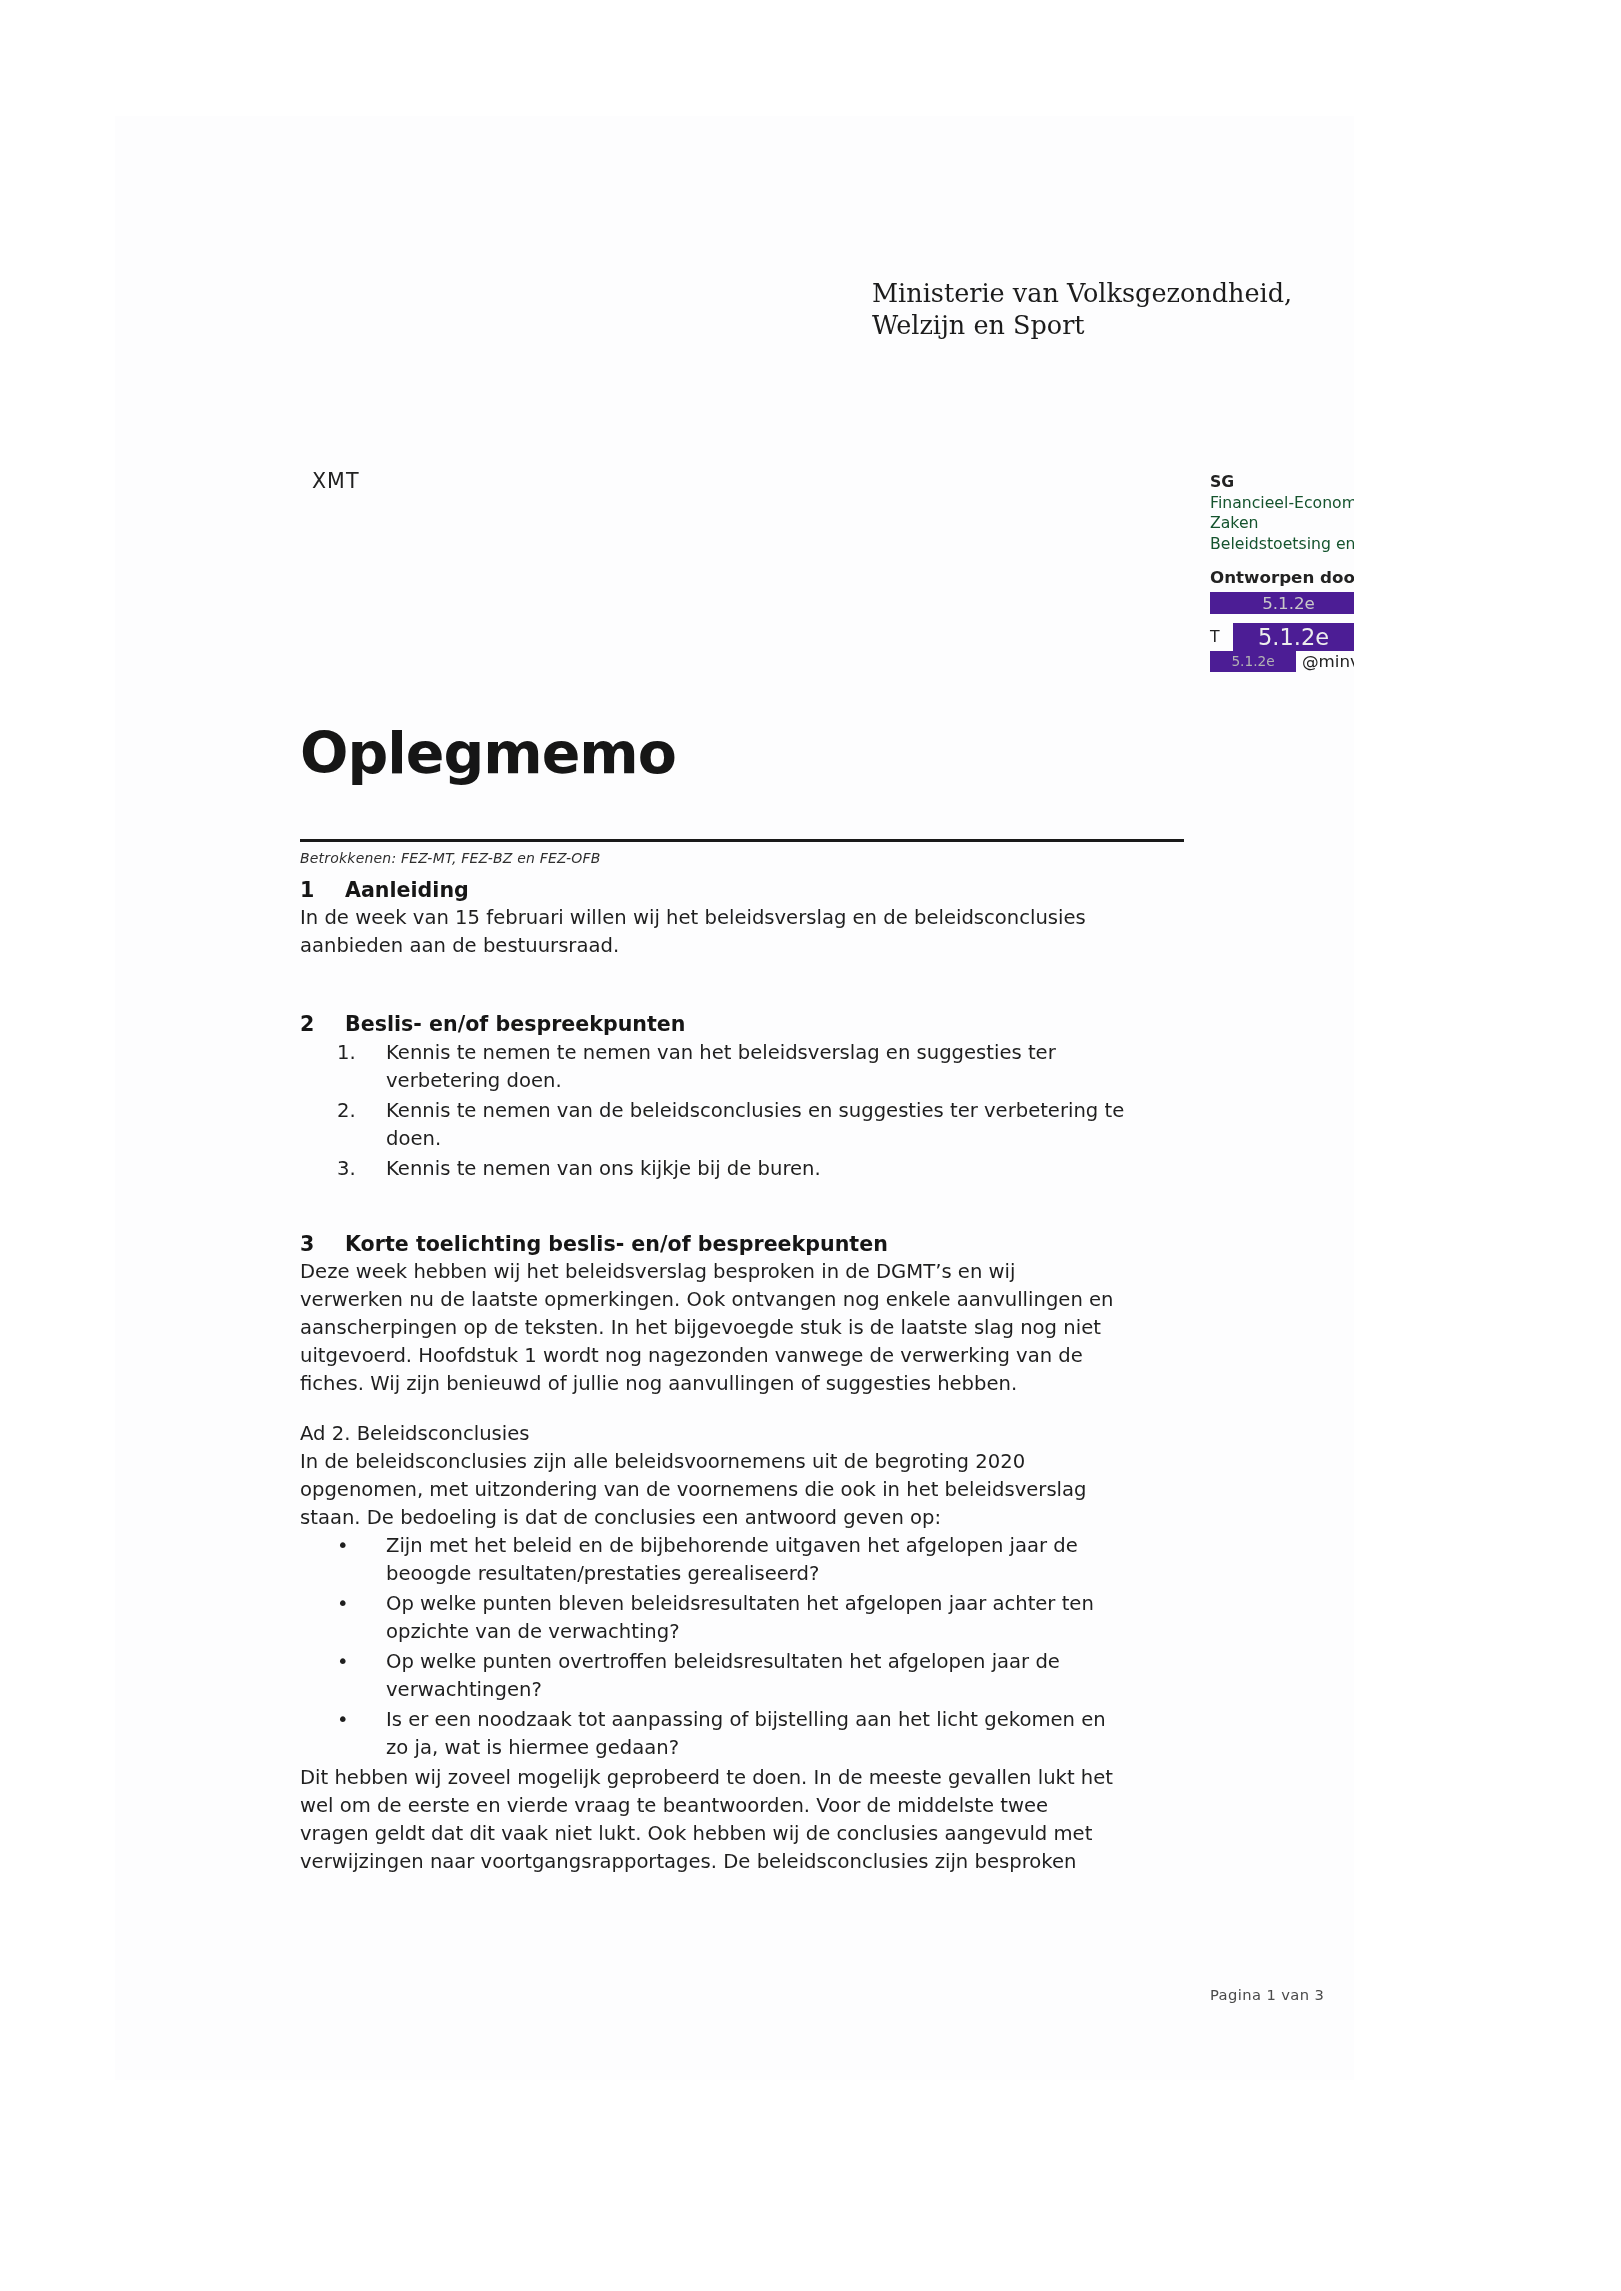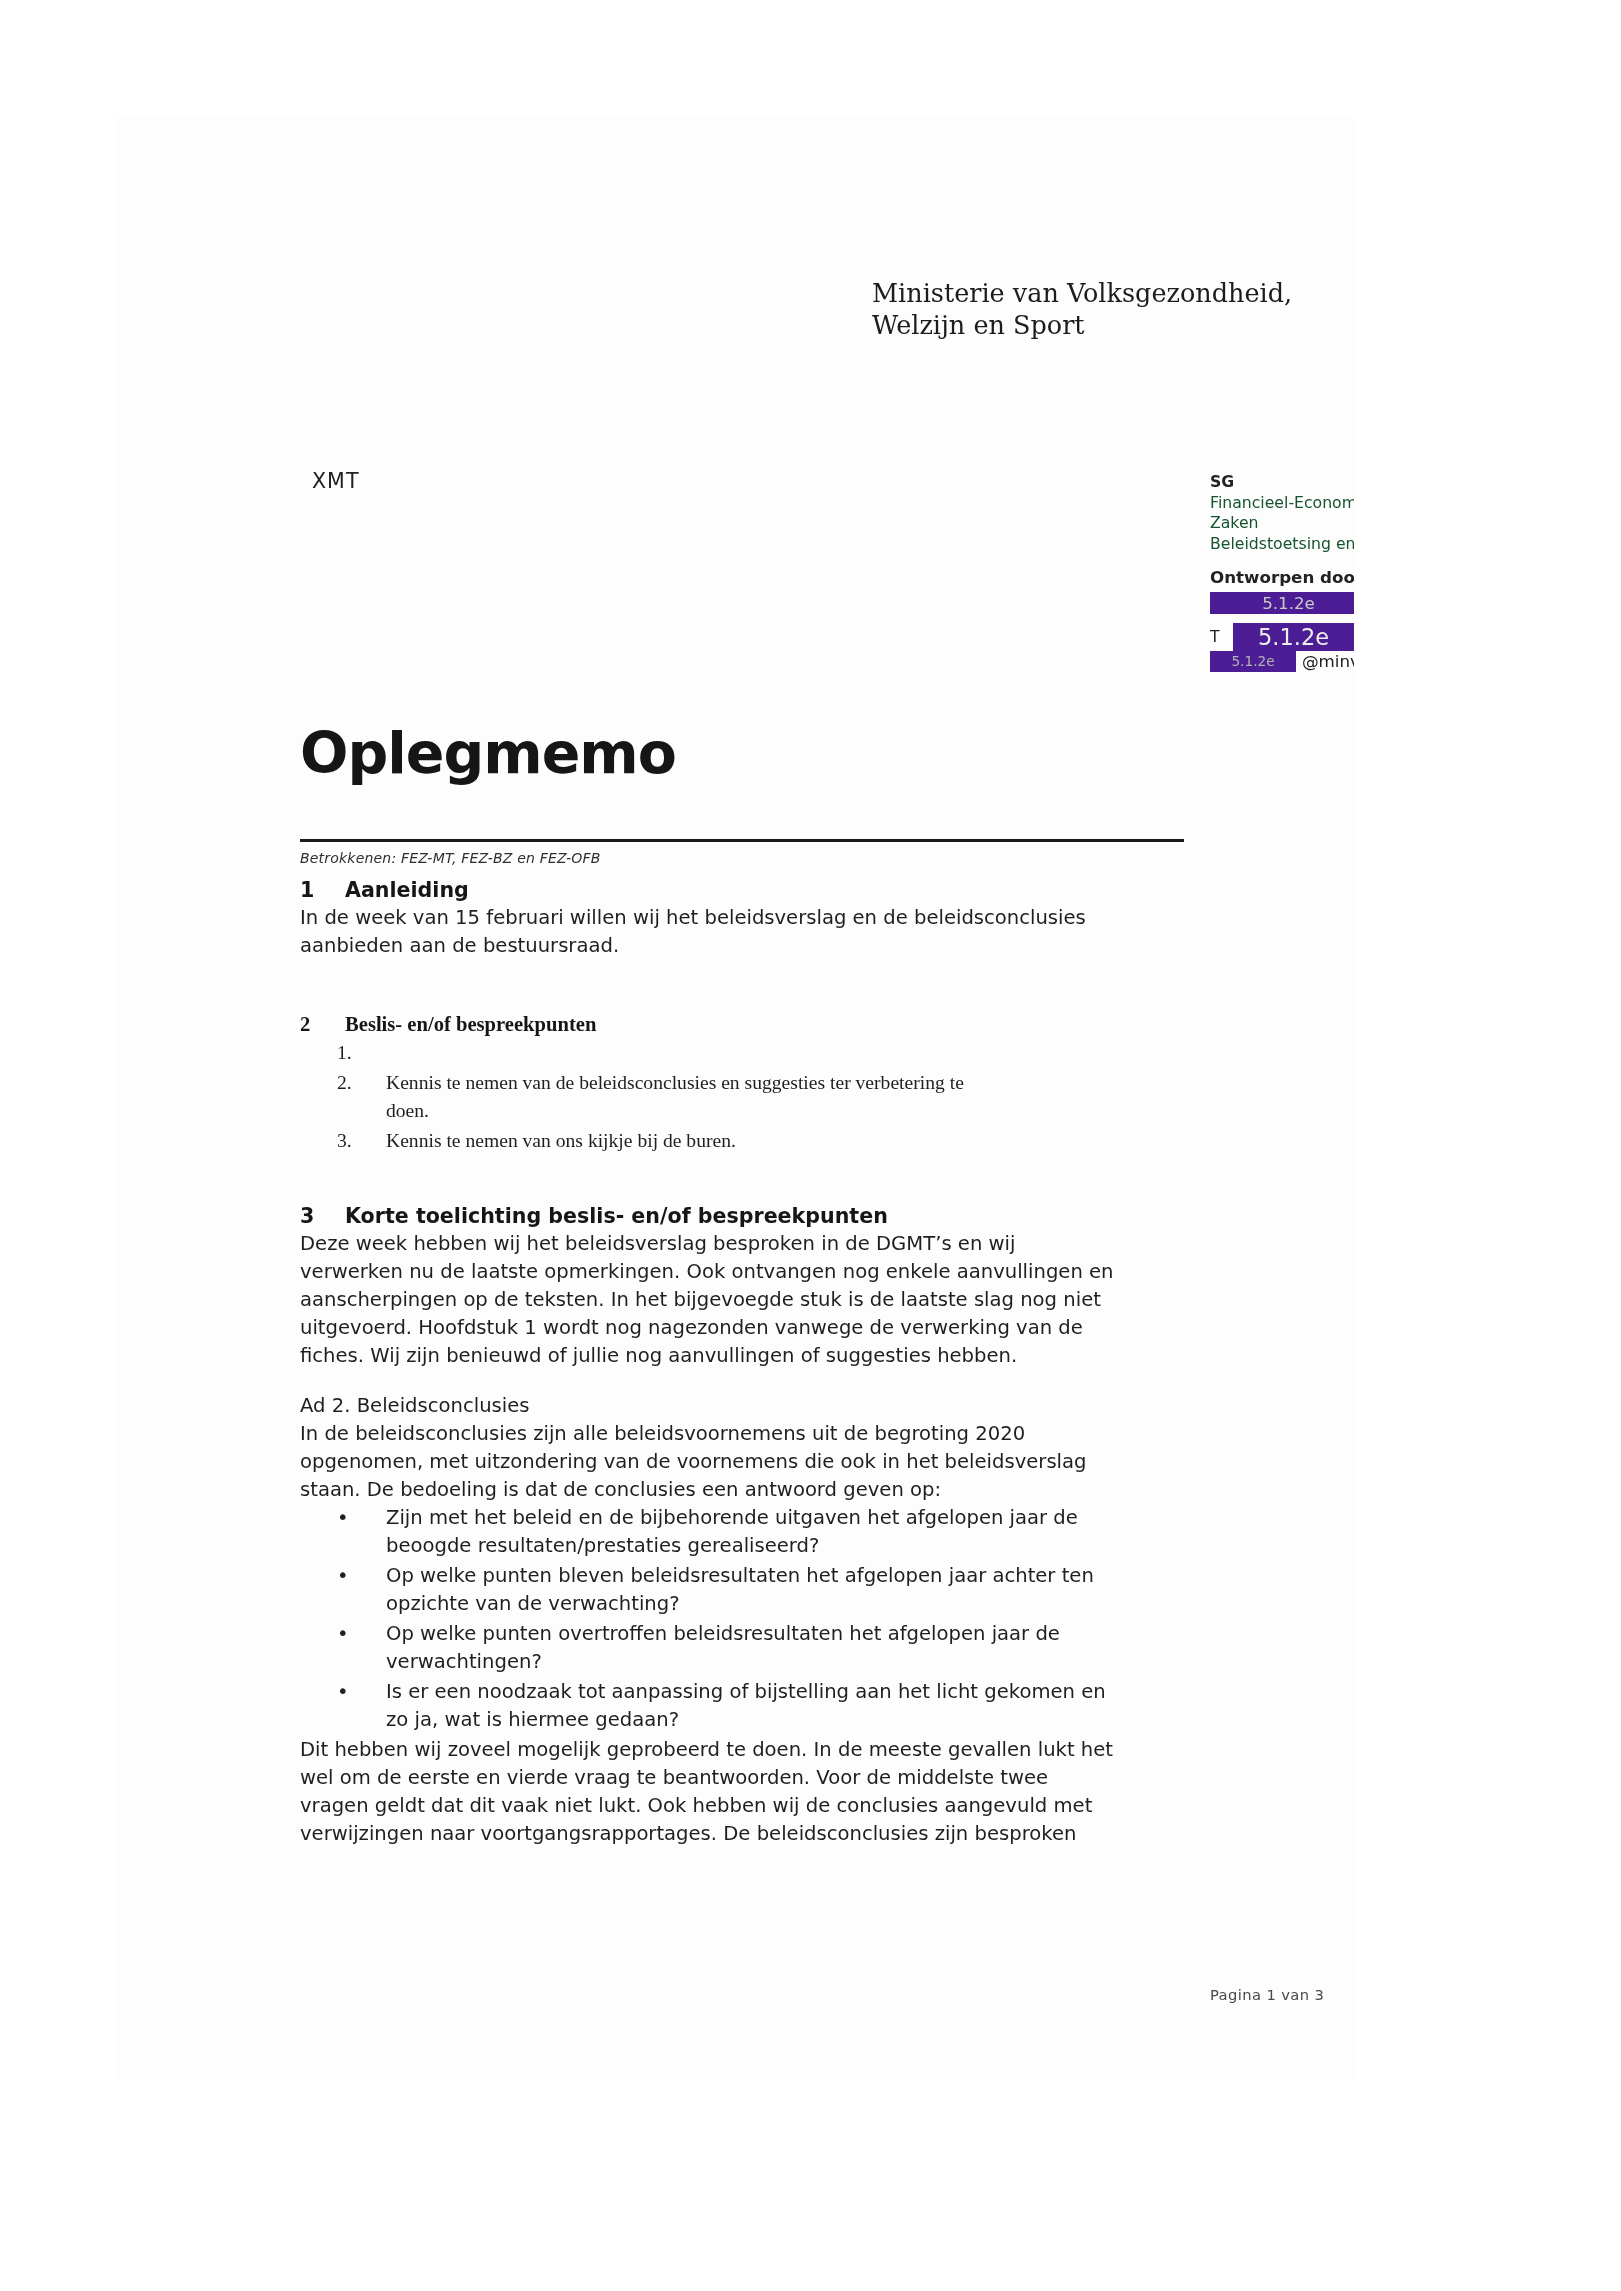--- a/index.html
+++ b/index.html
@@ -25,21 +25,21 @@
   .email{font-size:16.7px;color:#222;margin-left:5.9px;line-height:21.6px;}
 
   .content{position:absolute;left:300px;top:721px;width:888px;}
   h1.title{margin:0;font-size:57px;line-height:65px;font-weight:700;letter-spacing:-1px;color:#161616;}
   .rule{margin-top:53px;height:2.9px;background:#1a1a1a;width:884px;}
   .betrokkenen{margin-top:8px;font-size:14px;font-style:italic;color:#2e2e2e;letter-spacing:0.2px;}
   .sec{margin:0;}
   .sec-h{font-size:20.6px;font-weight:bold;line-height:27.4px;color:#161616;}
   .sec-h .num{display:inline-block;width:45px;}
   .s1{margin-top:10.8px;}
-  .s2{margin-top:51px;font-family:Liberation Serif, serif;}
+  .s2{margin-top:51px;}
   .s3{margin-top:48px;}
   p.body{margin:0;font-size:19.6px;line-height:28px;white-space:pre-line;color:#1f1f1f;}
   .litem{display:flex;margin:0 0 2px 0;padding-left:37px;font-size:19.6px;line-height:28px;}
   .marker{flex:none;width:49px;}
   .ltext{white-space:pre-line;}
   .adlabel{font-size:19.6px;line-height:28px;margin-top:39px;}
   .adlabel2{font-size:19.6px;line-height:28px;margin-top:21.6px;}
   .footer{position:absolute;left:1210px;top:1986px;font-size:14.7px;color:#4a4a4a;letter-spacing:0.4px;}
 </style>
 </head>
@@ -92,20 +92,22 @@
       <p class="body">In de week van 15 februari willen wij het beleidsverslag en de beleidsconclusies
 aanbieden aan de bestuursraad.</p>
     </div>
 
     <div class="sec s2">
       <div class="sec-h">
         <span class="num">2</span><span>Beslis- en/of bespreekpunten</span>
       </div>
       <div class="litem">
         <span class="marker">1.</span>
+        <span class="ltext">Kennis te nemen te nemen van het beleidsverslag en suggesties ter
+verbetering doen.</span>
       </div>
       <div class="litem">
         <span class="marker">2.</span>
         <span class="ltext">Kennis te nemen van de beleidsconclusies en suggesties ter verbetering te
 doen.</span>
       </div>
       <div class="litem">
         <span class="marker">3.</span>
         <span class="ltext">Kennis te nemen van ons kijkje bij de buren.</span>
       </div>

